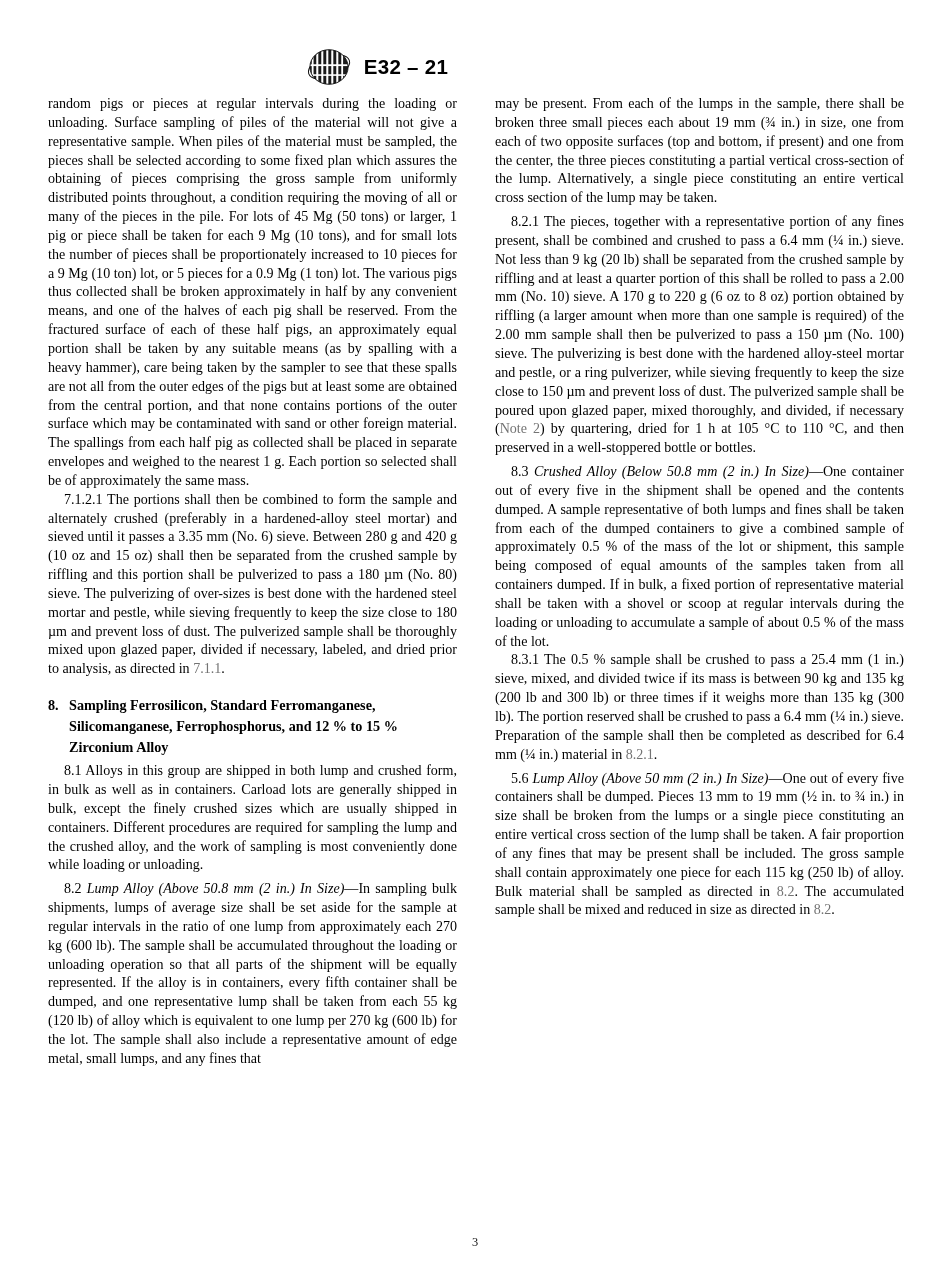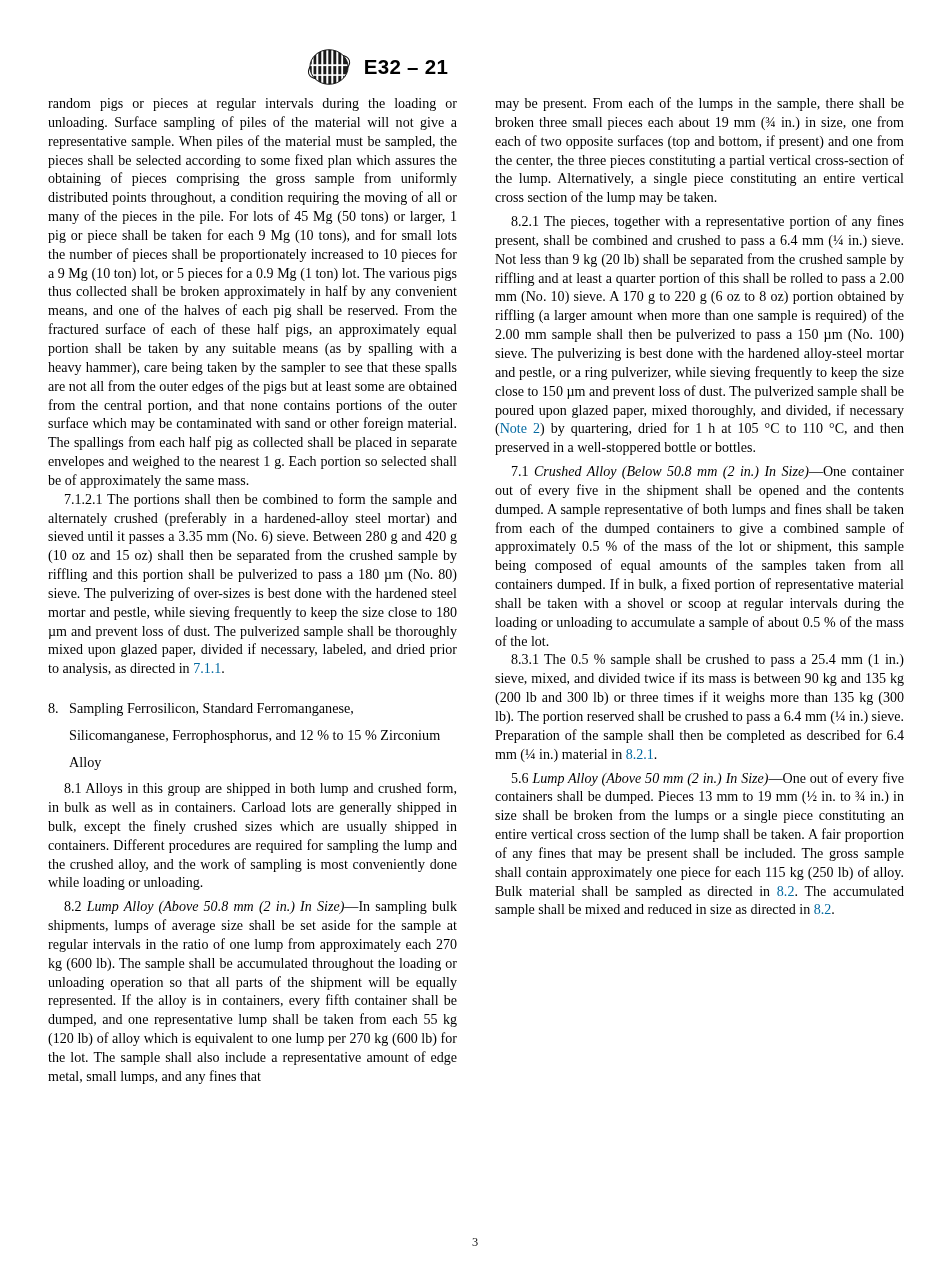--- a/index.html
+++ b/index.html
@@ -73,39 +73,39 @@
   }
   p.indent {
     text-indent: 16px;
   }
   p.noindent {
     text-indent: 0;
   }
 
   
   .section-head {
-    font-weight: normal;
+    font-weight: bold;
     font-size: 14.2px;
-    line-height: 27px;
+    line-height: 21px;
     margin: 17px 0 0 0;
     padding-left: 21px;
     text-indent: -21px;
     text-align: left;
   }
   .section-head .num {
     display: inline-block;
     width: 21px;
     text-indent: 0;
   }
   .section-head + p { margin-top: 3px; }
 
   
   .ital { font-style: italic; }
   .lnk {
-    color: #0369a1;
+    color: #737373;
     text-decoration: none;
   }
   .para-gap { height: 5px; }
 
   
   .folio {
     position: absolute;
     bottom: 22px;
     left: 0;
     width: 950px;
@@ -168,21 +168,21 @@
     <div class="col">
 
       <p class="noindent">may be present. From each of the lumps in the sample, there shall be broken three small pieces each about 19 mm (¾ in.) in size, one from each of two opposite surfaces (top and bottom, if present) and one from the center, the three pieces constituting a partial vertical cross-section of the lump. Alternatively, a single piece constituting an entire vertical cross section of the lump may be taken.</p>
 
       <div class="para-gap"></div>
 
       <p class="indent"><span>8.2.1</span><span> The pieces, together with a representative portion of any fines present, shall be combined and crushed to pass a 6.4 mm (¼ in.) sieve. Not less than 9 kg (20 lb) shall be separated from the crushed sample by riffling and at least a quarter portion of this shall be rolled to pass a 2.00 mm (No. 10) sieve. A 170 g to 220 g (6 oz to 8 oz) portion obtained by riffling (a larger amount when more than one sample is required) of the 2.00 mm sample shall then be pulverized to pass a 150 µm (No. 100) sieve. The pulverizing is best done with the hardened alloy-steel mortar and pestle, or a ring pulverizer, while sieving frequently to keep the size close to 150 µm and prevent loss of dust. The pulverized sample shall be poured upon glazed paper, mixed thoroughly, and divided, if necessary (</span><a class="lnk" href="#">Note 2</a><span>) by quartering, dried for 1 h at 105 °C to 110 °C, and then preserved in a well-stoppered bottle or bottles.</span></p>
 
       <div class="para-gap"></div>
 
-      <p class="indent"><span>7.1</span>
+      <p class="indent"><span>8.3</span>
         <span class="ital">Crushed Alloy (Below 50.8 mm (2 in.) In Size)</span><span>—One container out of every five in the shipment shall be opened and the contents dumped. A sample representative of both lumps and fines shall be taken from each of the dumped containers to give a combined sample of approximately 0.5 % of the mass of the lot or shipment, this sample being composed of equal amounts of the samples taken from all containers dumped. If in bulk, a fixed portion of representative material shall be taken with a shovel or scoop at regular intervals during the loading or unloading to accumulate a sample of about 0.5 % of the mass of the lot.</span></p>
 
       <p class="indent"><span>8.3.1</span><span> The 0.5 % sample shall be crushed to pass a 25.4 mm (1 in.) sieve, mixed, and divided twice if its mass is between 90 kg and 135 kg (200 lb and 300 lb) or three times if it weighs more than 135 kg (300 lb). The portion reserved shall be crushed to pass a 6.4 mm (¼ in.) sieve. Preparation of the sample shall then be completed as described for 6.4 mm (¼ in.) material in </span><a class="lnk" href="#">8.2.1</a><span>.</span></p>
 
 
 
       <div class="para-gap"></div>
 
       <p class="indent"><span>5.6</span>
         <span class="ital">Lump Alloy (Above 50 mm (2 in.) In Size)</span><span>—One out of every five containers shall be dumped. Pieces 13 mm to 19 mm (½ in. to ¾ in.) in size shall be broken from the lumps or a single piece constituting an entire vertical cross section of the lump shall be taken. A fair proportion of any fines that may be present shall be included. The gross sample shall contain approximately one piece for each 115 kg (250 lb) of alloy. Bulk material shall be sampled as directed in </span><a class="lnk" href="#">8.2</a><span>. The accumulated sample shall be mixed and reduced in size as directed in </span><a class="lnk" href="#">8.2</a><span>.</span></p>

